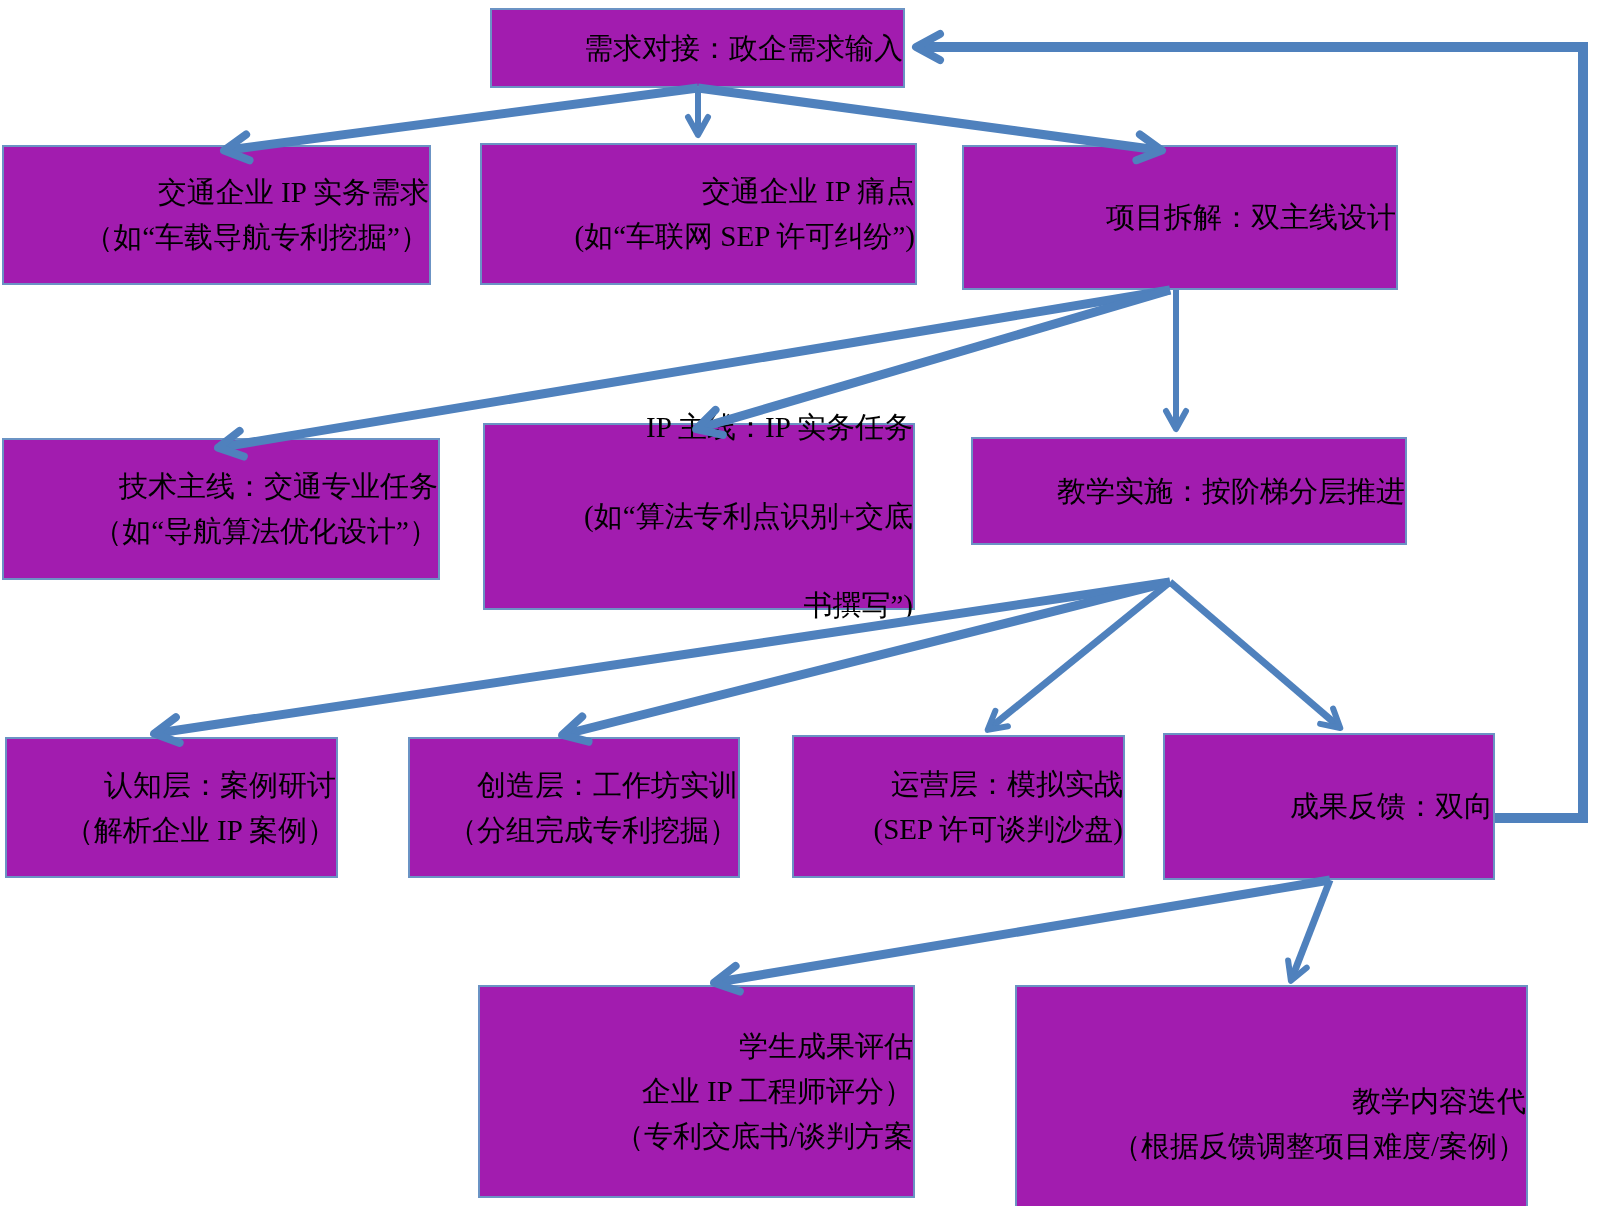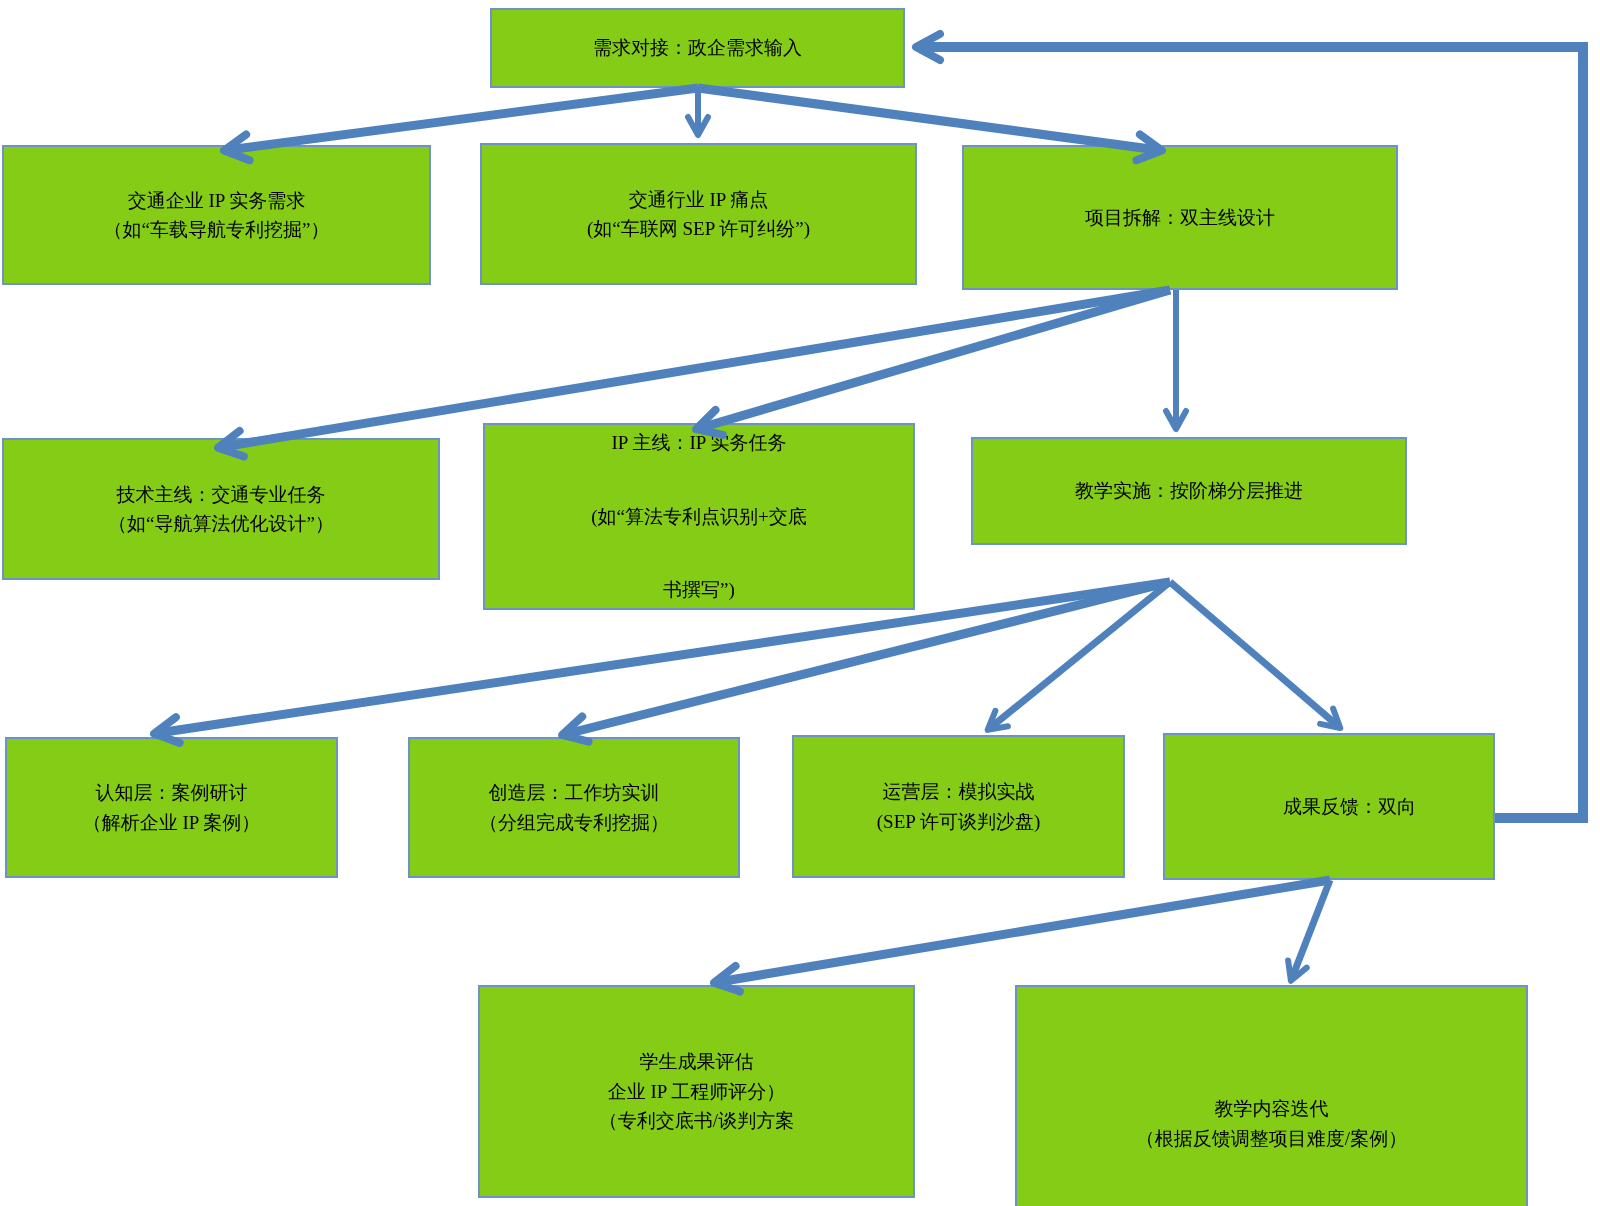--- a/index.html
+++ b/index.html
@@ -6,28 +6,28 @@
   #canvas{
     position:relative;
     width:1600px;height:1206px;
     background:#ffffff;
     font-family:"Liberation Serif","DejaVu Serif",serif;
     overflow:hidden;
   }
   .node{
     position:absolute;
     border:2px solid #6b93c4;
-    background:#84cc16;
+    background:#a21caf;
     display:flex;
     flex-direction:column;
-    align-items:center;
+    align-items:flex-end;
     justify-content:center;
     text-align:center;
     color:#000;
-    font-size:19px;
+    font-size:29px;
     line-height:1.55;
     box-sizing:border-box;
   }
   .node .ln{white-space:nowrap;}
   #connectors{
     position:absolute;
     left:0;top:0;
     width:1600px;height:1206px;
     pointer-events:none;
   }
@@ -40,21 +40,21 @@
   <div class="node" style="left:490px;top:8px;width:415px;height:80px;">
     <div class="ln">需求对接：政企需求输入</div>
   </div>
 
   <div class="node" style="left:2px;top:145px;width:429px;height:140px;">
     <div class="ln">交通企业 IP 实务需求</div>
     <div class="ln">（如“车载导航专利挖掘”）</div>
   </div>
 
   <div class="node" style="left:480px;top:143px;width:437px;height:142px;">
-    <div class="ln">交通行业 IP 痛点</div>
+    <div class="ln">交通企业 IP 痛点</div>
     <div class="ln">(如“车联网 SEP 许可纠纷”)</div>
   </div>
 
   <div class="node" style="left:962px;top:145px;width:436px;height:145px;">
     <div class="ln">项目拆解：双主线设计</div>
   </div>
 
   <div class="node" style="left:2px;top:438px;width:438px;height:142px;">
     <div class="ln">技术主线：交通专业任务</div>
     <div class="ln">（如“导航算法优化设计”）</div>

